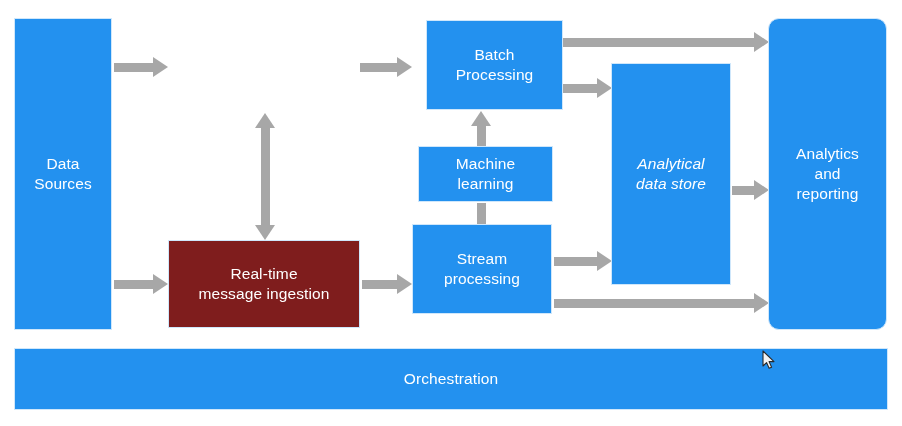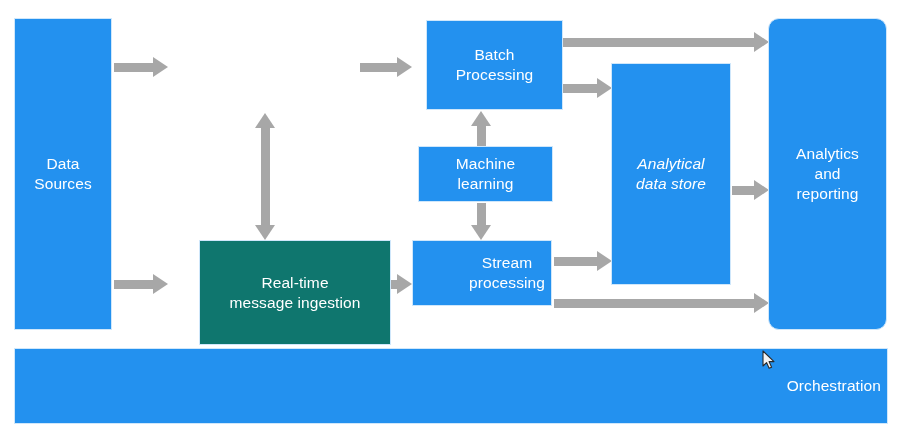--- a/index.html
+++ b/index.html
@@ -148,27 +148,27 @@
     </div>
     <div class="node" style="left: 611px; top: 63px; width: 120px; height: 222px; background: rgb(35, 145, 239); color: rgb(255, 255, 255); font-style: italic;">
       <span class="label">Analytical
 data store</span>
     </div>
     <div class="node" style="left: 768px; top: 18px; width: 119px; height: 312px; background: rgb(35, 145, 239); color: rgb(255, 255, 255); border-radius: 11px;">
       <span class="label">Analytics
 and
 reporting</span>
     </div>
-    <div class="node" style="left: 168px; top: 240px; width: 192px; height: 105px; background: #0f766e; color: rgb(255, 255, 255); margin-left: 31px;">
+    <div class="node" style="left: 168px; top: 240px; width: 192px; height: 88px; background: #7f1d1d; color: rgb(255, 255, 255);">
       <span class="label">Real-time
 message ingestion</span>
     </div>
-    <div class="node" style="left: 412px; top: 240px; width: 140px; height: 66px; background: rgb(35, 145, 239); color: rgb(255, 255, 255); justify-content: flex-end;">
+    <div class="node" style="left: 412px; top: 224px; width: 140px; height: 90px; background: rgb(35, 145, 239); color: rgb(255, 255, 255);">
       <span class="label">Stream
 processing</span>
     </div>
-    <div class="node" style="left: 14px; top: 348px; width: 874px; height: 76px; background: rgb(35, 145, 239); color: rgb(255, 255, 255); justify-content: flex-end;">
+    <div class="node" style="left: 14px; top: 348px; width: 874px; height: 62px; background: rgb(35, 145, 239); color: rgb(255, 255, 255);">
       <span class="label">Orchestration</span>
     </div>
     <svg id="cursor" viewBox="0 0 14 20" style="left: 762px; top: 350px;">
     <path d="M1,1 L1,16 L4.6,12.6 L7.1,18.3 L9.6,17.2 L7.1,11.6 L12,11.6 Z" fill="#f4f4f4" stroke="#2a2a2a" stroke-width="1.1" stroke-linejoin="round"></path>
   </svg>
 </div>
 
 </body></html>

